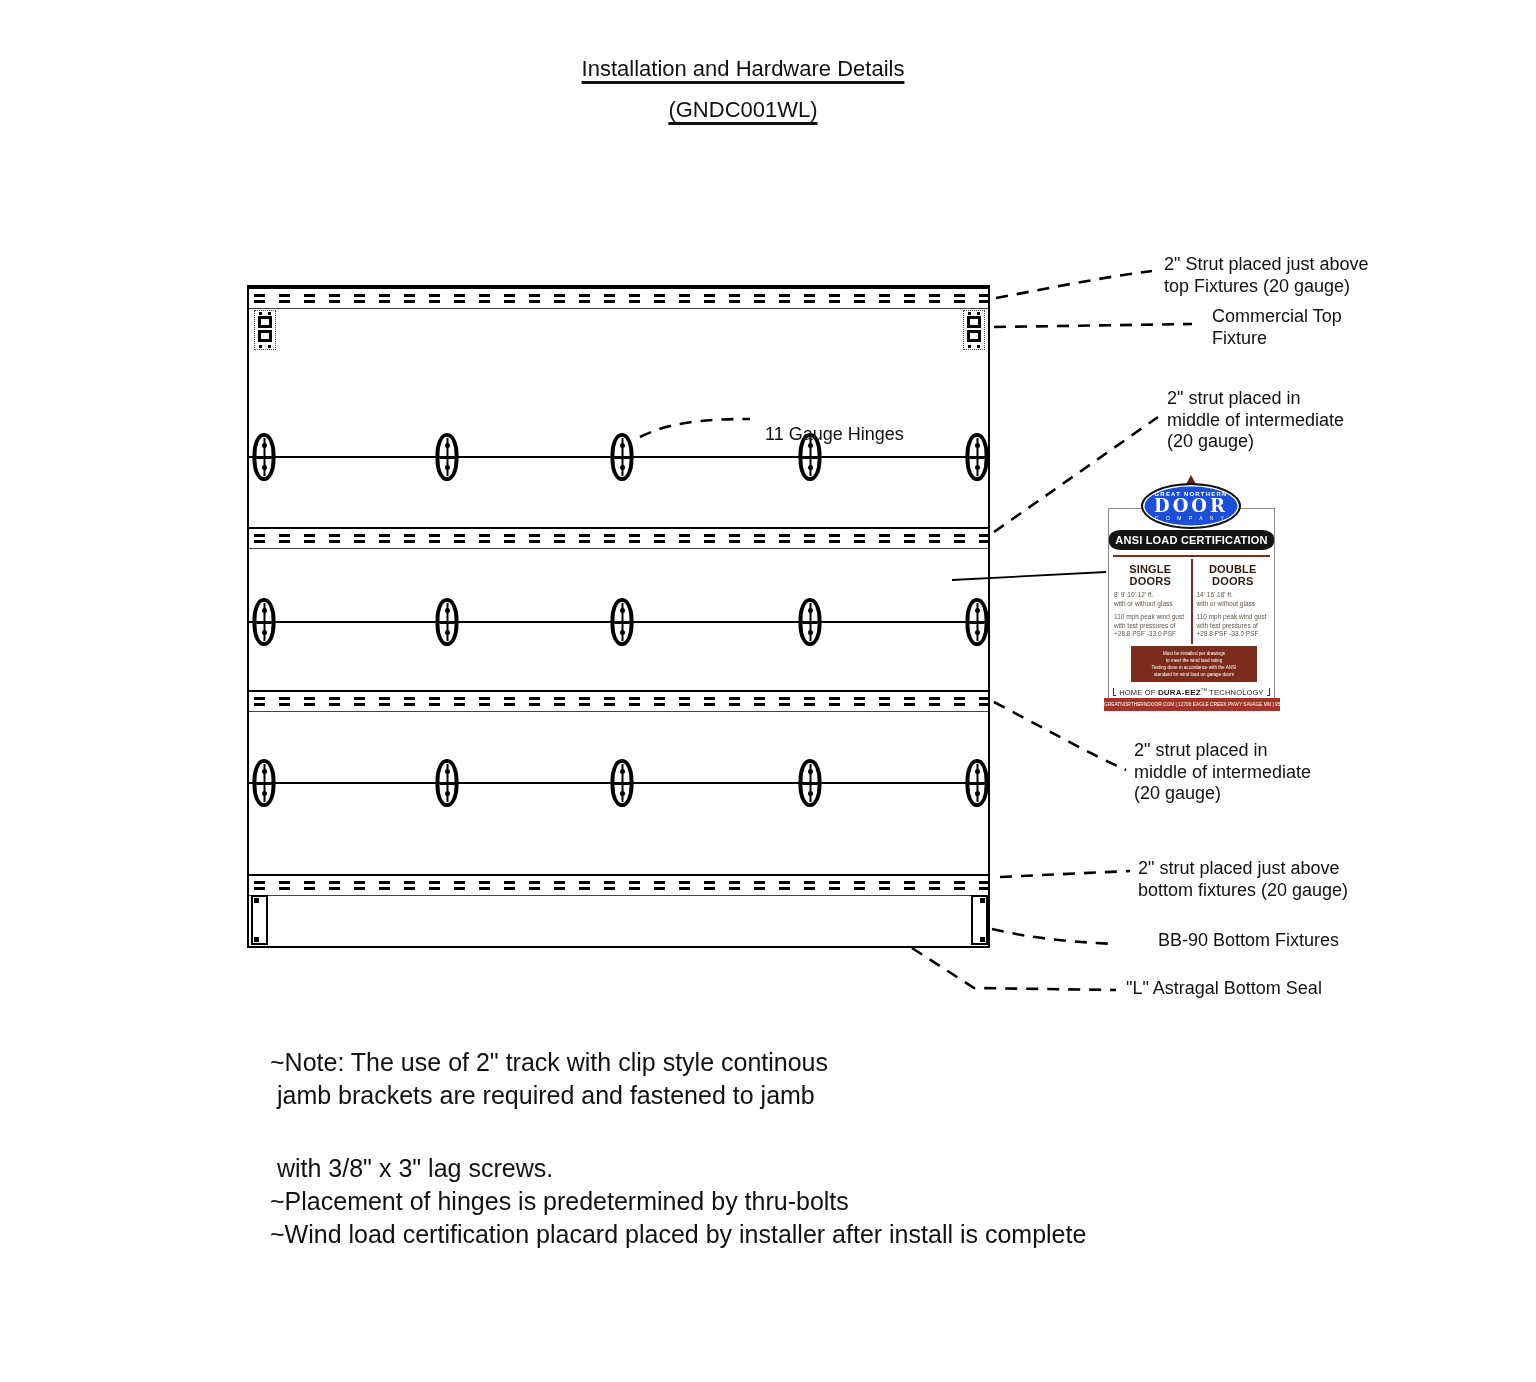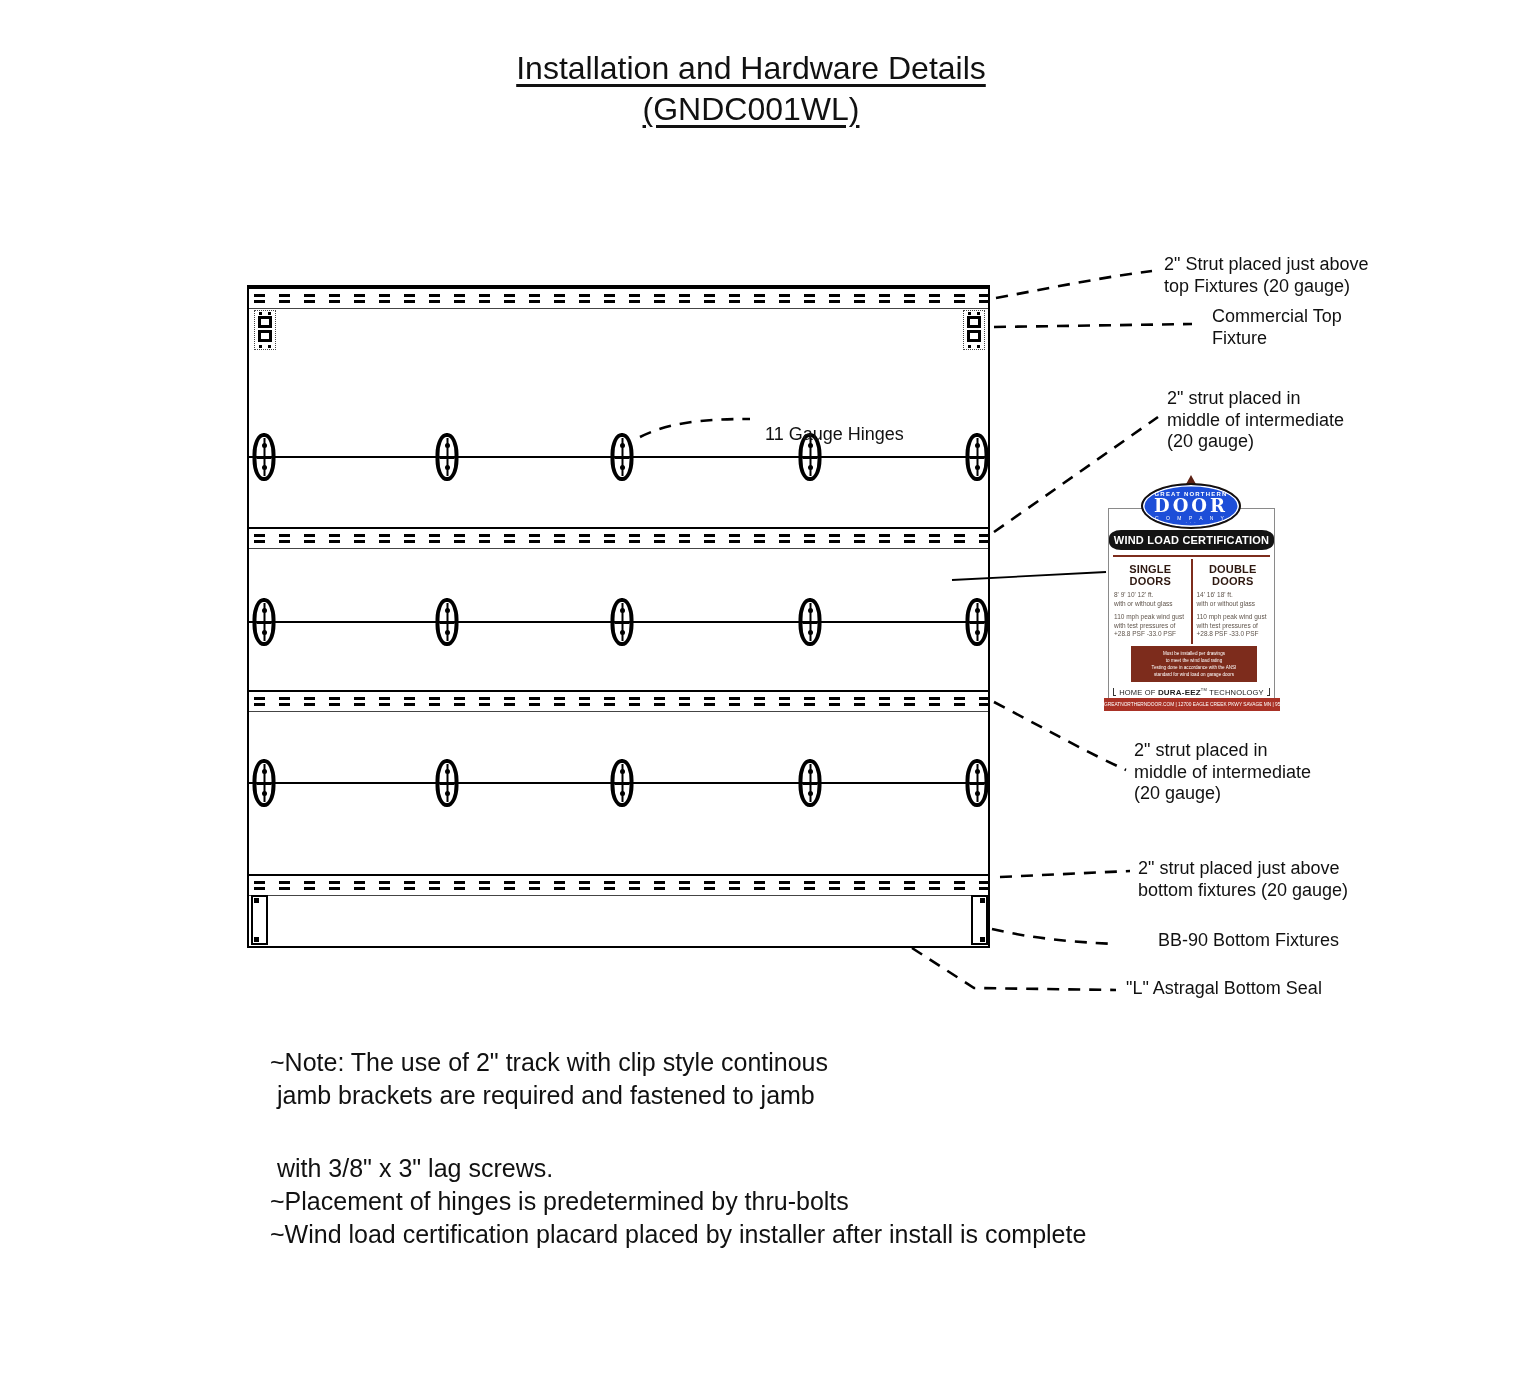--- a/index.html
+++ b/index.html
@@ -1,21 +1,21 @@
 <!DOCTYPE html>
 <html><head>
 <meta charset="utf-8">
 <style>
   html,body{margin:0;padding:0;background:#fff;}
   .page{position:relative;width:1536px;height:1382px;background:#fff;overflow:hidden;
         font-family:"Liberation Sans",sans-serif;color:#111;}
 
   
-  .title{position:absolute;left:8px;top:48px;width:1486px;text-align:center;
-         font-size:32px;line-height:41px;}
+  .title{position:absolute;left:0;top:48px;width:1486px;text-align:center;
+         font-size:22px;line-height:41px;}
   .title .u{text-decoration:underline;text-decoration-thickness:2.5px;text-underline-offset:5px;}
 
   
   .door{position:absolute;left:247px;top:285px;width:743px;height:663px;
         border:2px solid #000;box-sizing:border-box;background:#fff;}
   .seam{position:absolute;left:0;right:0;height:0;border-top:2px solid #000;}
   .strut-band{position:absolute;left:0;right:0;height:22px;box-sizing:border-box;
         border-top:2px solid #000;border-bottom:1px solid #444;
         background-image:
           repeating-linear-gradient(90deg,#000 0 11px,transparent 11px 25px),
@@ -174,21 +174,21 @@
   <div class="callout" style="left:1134px;top:740px;">2" strut placed in
 middle of intermediate
 (20 gauge)</div>
   <div class="callout" style="left:1138px;top:858px;">2" strut placed just above
 bottom fixtures (20 gauge)</div>
   <div class="callout" style="left:1126px;top:930px;margin-left:32px;">BB-90 Bottom Fixtures</div>
   <div class="callout" style="left:1126px;top:978px;">"L" Astragal Bottom Seal</div>
 
   <div class="placard">
     <div class="plq-box">
-      <div class="plq-banner">WIND LOAD CERTIFICATION</div>
+      <div class="plq-banner">ANSI LOAD CERTIFICATION</div>
       <div class="plq-rule"></div>
       <div class="plq-cols">
         <div class="plq-col">
           <div class="plq-h">SINGLE DOORS</div>
           <div class="plq-t">8' 9' 10' 12' ft.
 with or without glass</div>
           <div class="plq-t">110 mph peak wind gust
 with test pressures of
 +28.8 PSF -33.0 PSF</div>
         </div>

